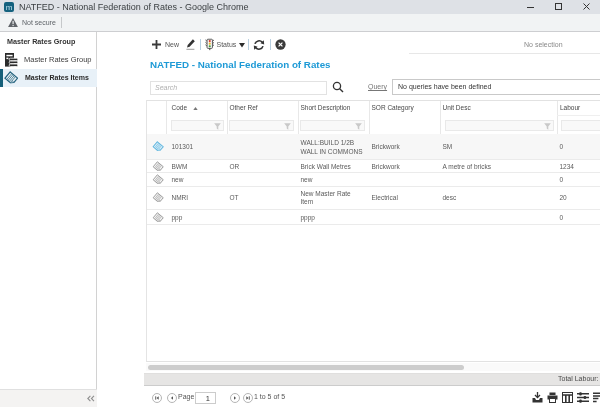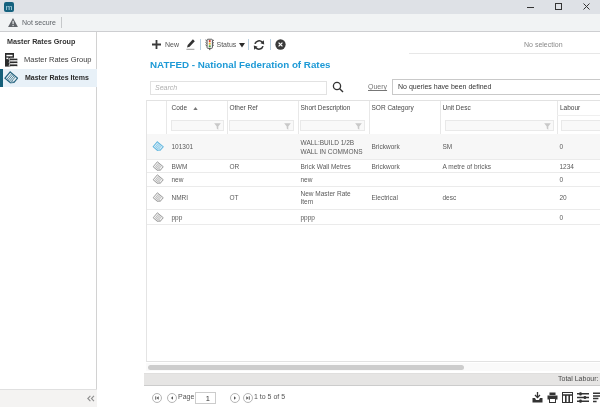--- a/index.html
+++ b/index.html
@@ -62,20 +62,21 @@
 </head>
 <body>
 <div id="win">
 
   <div class="abs" id="titlebar"></div>
   <div class="abs" id="favicon">
     <svg width="10" height="10" viewBox="0 0 10 10">
         <text x="5" y="8" font-size="8" fill="#bfe3ef" text-anchor="middle" font-family="Liberation Sans">m</text>
       </svg>
   </div>
+  <div class="abs" id="titletext">NATFED - National Federation of Rates - Google Chrome</div>
   <svg class="abs winbtn" style="left:527px;" width="8" height="8" viewBox="0 0 8 8">
       <rect x="0" y="4" width="7" height="1" fill="#333"></rect>
     </svg>
   <svg class="abs winbtn" style="left:555px;" width="8" height="8" viewBox="0 0 8 8">
       <rect x="0.5" y="0.5" width="6" height="6" fill="none" stroke="#333" stroke-width="1"></rect>
     </svg>
   <svg class="abs winbtn" style="left:583px;" width="8" height="8" viewBox="0 0 8 8">
       <path d="M0.5 0.5 L6.5 6.5 M6.5 0.5 L0.5 6.5" stroke="#333" stroke-width="1"></path>
     </svg>
 

